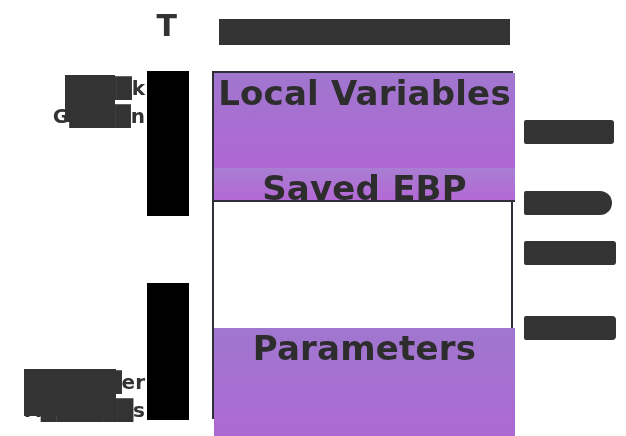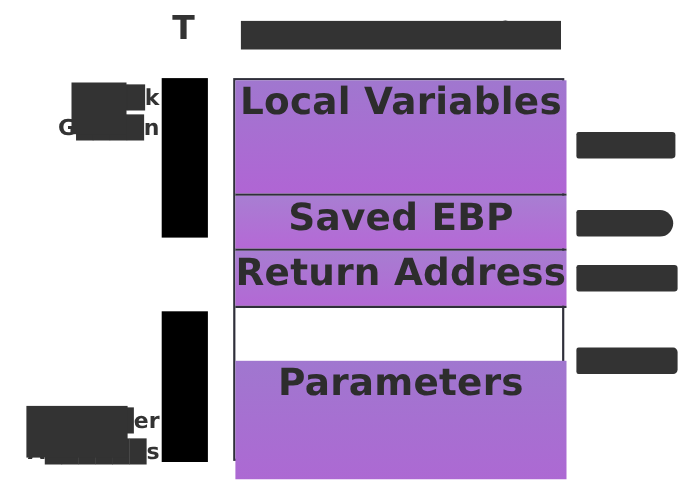--- a/index.html
+++ b/index.html
@@ -63,22 +63,22 @@
     font-weight: 700;
     font-size: 34px;
     letter-spacing: 0.2px;
   }
   .seg-locals {
     top: 0;
     height: 105px;
     background: linear-gradient(180deg, #a077cf 0%, #b065d4 100%);
   }
   .seg-ebp {
-    top: 105px;
-    height: 50px;
+    top: 95px;
+    height: 34px;
     background: linear-gradient(180deg, #a87ed2 0%, #b568d6 100%);
   }
   .seg-ret {
     top: 155px;
     height: 52px;
     background: linear-gradient(180deg, #a77dd1 0%, #b368d5 100%);
   }
   .seg-params {
     top: 207px;
     height: 137px;
@@ -181,23 +181,20 @@
   <div class="bar bar-top"></div>
   <div class="bar bar-bottom"></div>
 
   <div class="frame">
     <div class="seg seg-locals">
       <span>Local Variables</span>
     </div>
     <div class="seg seg-ebp">
       <span>Saved EBP</span>
     </div>
-    <div class="seg seg-ret">
-      <span>Return Address</span>
-    </div>
     <div class="seg seg-params">
       <span>Parameters</span>
     </div>
   </div>
 
   <div class="right-label rl-0">
     <span class="sr-only">████████</span>
   </div>
   <div class="right-label rl-1">
     <span class="sr-only">████████</span>

